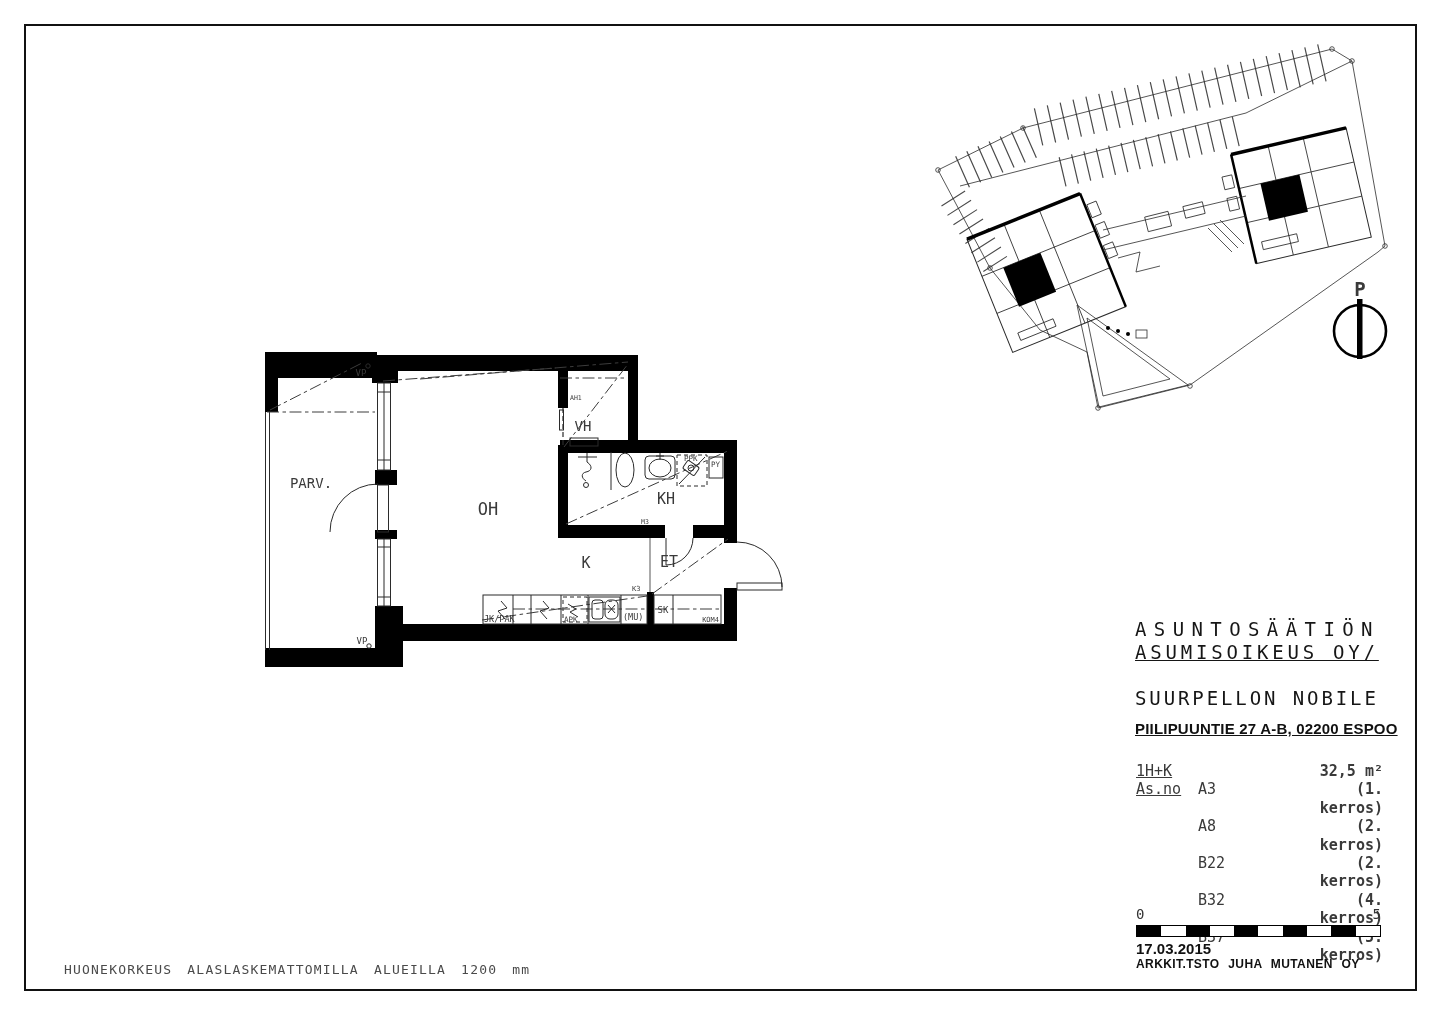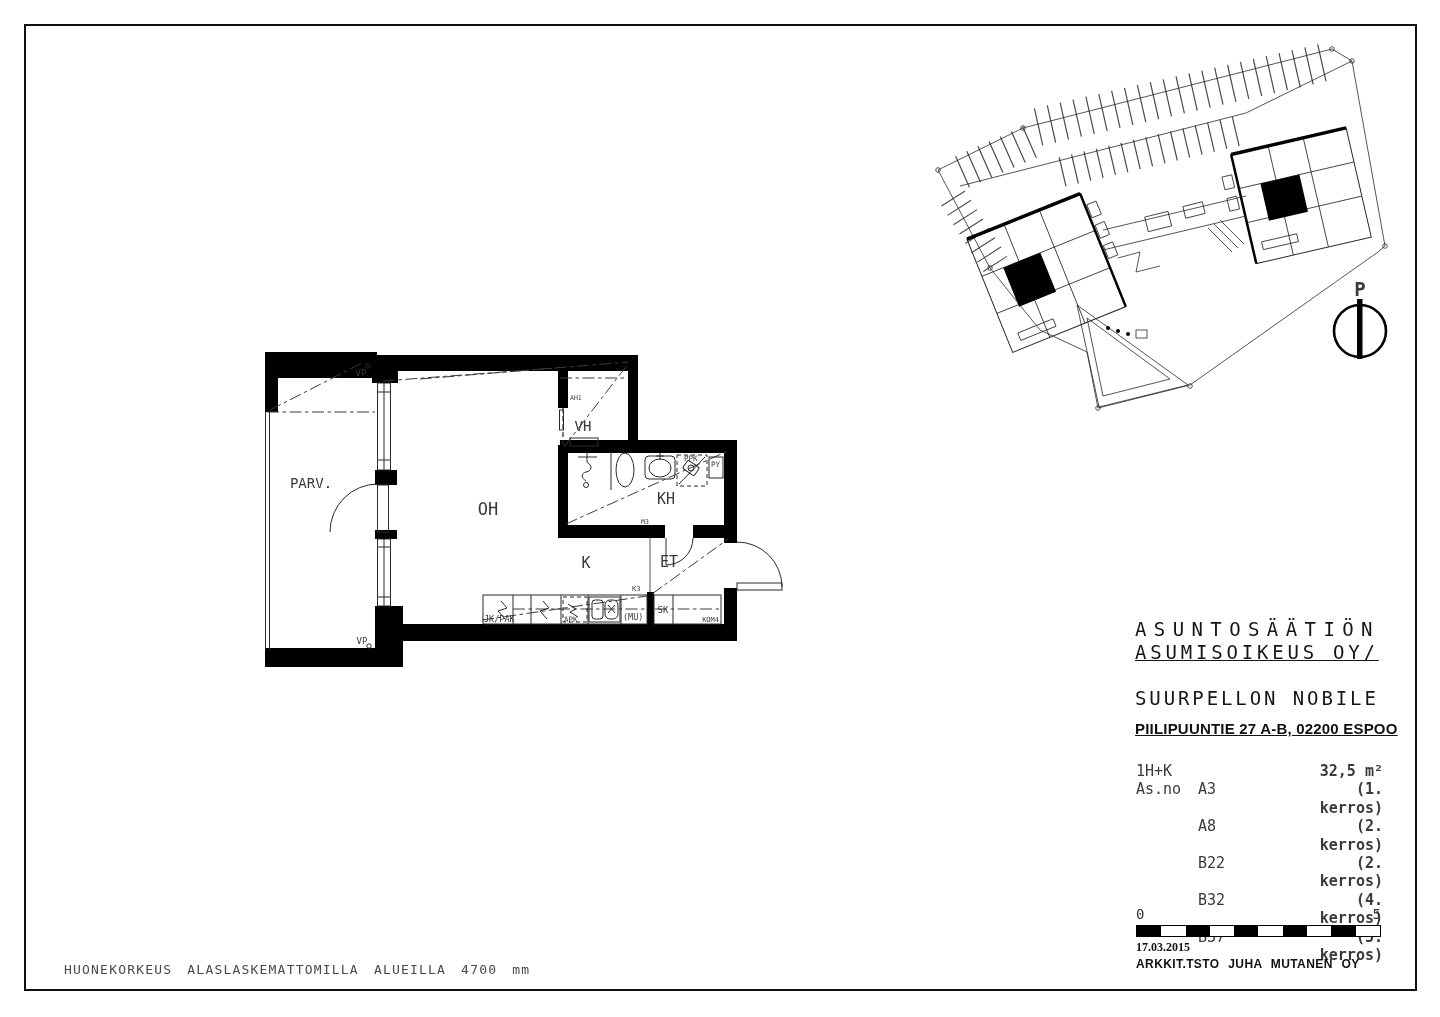--- a/index.html
+++ b/index.html
@@ -5,25 +5,25 @@
   html,body{margin:0;padding:0;background:#e8e8e8;}
   #sheet{position:relative;width:1440px;height:1017px;background:#ffffff;overflow:hidden;
          font-family:"DejaVu Sans Mono", monospace;color:#222;}
   svg{position:absolute;left:0;top:0;}
   .abs{position:absolute;}
   
   .tb-org{font:19px/19px "DejaVu Sans Mono",monospace;color:#161616;white-space:nowrap;}
   .ls1{letter-spacing:7.4px;} .ls2{letter-spacing:3.8px;} .ls3{letter-spacing:2.9px;}
   .tb-bold{font-family:"Liberation Sans",sans-serif;font-weight:bold;color:#111;white-space:nowrap;}
   .tb-addr{font-size:15px;letter-spacing:.2px;}
-  .tb-date{font-size:12px;font-family:Liberation Serif, serif;}
+  .tb-date{font-size:15px;}
   .tb-arch{font-size:12px;letter-spacing:.4px;word-spacing:5px;}
   .apt{font:15px/18.4px "DejaVu Sans Mono",monospace;color:#3a3a3a;}
   .apt-row{display:flex;width:247px;}
-  .apt-c1{width:62px;} .apt-c2{width:88px;} .apt-c3{flex:1;text-align:right;font-weight:bold;}
+  .apt-c1{width:62px;text-decoration:underline;} .apt-c2{width:88px;} .apt-c3{flex:1;text-align:right;font-weight:bold;}
   .scalebar{height:10px;border:1px solid #000;
     background:repeating-linear-gradient(to right,#000 0 10%,#fff 10% 20%);}
   .scale-nums{display:flex;justify-content:space-between;font:14px "DejaVu Sans Mono",monospace;color:#333;}
   .footnote{font:13px "DejaVu Sans Mono",monospace;color:#4a4a4a;letter-spacing:1.2px;word-spacing:6px;white-space:nowrap;}
   text{font-family:"DejaVu Sans Mono",monospace;fill:#3a3a3a;}
   .w{fill:#000;stroke:none;}
   .tl{fill:none;stroke:#2b2b2b;stroke-width:1;}
   .tl2{fill:none;stroke:#2b2b2b;stroke-width:0.8;}
   .dd{fill:none;stroke:#3c3c3c;stroke-width:1;stroke-dasharray:12 3.5 3.5 3.5;}
   .park{fill:none;stroke:#4a4a4a;}
@@ -313,14 +313,14 @@
     <div class="scale-nums">
       <span>0</span>
       <span>5</span>
     </div>
     <div class="scalebar" style="margin-top:3px;"></div>
   </div>
 
   <div class="abs tb-bold tb-date" style="left:1136px;top:940px;">17.03.2015</div>
   <div class="abs tb-bold tb-arch" style="left:1136px;top:957px;">ARKKIT.TSTO JUHA MUTANEN OY</div>
 
-  <div class="abs footnote" style="left:64px;top:962px;">HUONEKORKEUS ALASLASKEMATTOMILLA ALUEILLA 4700 mm</div>
+  <div class="abs footnote" style="left:64px;top:962px;">HUONEKORKEUS ALASLASKEMATTOMILLA ALUEILLA 1200 mm</div>
 </div>
 
 </body></html>

